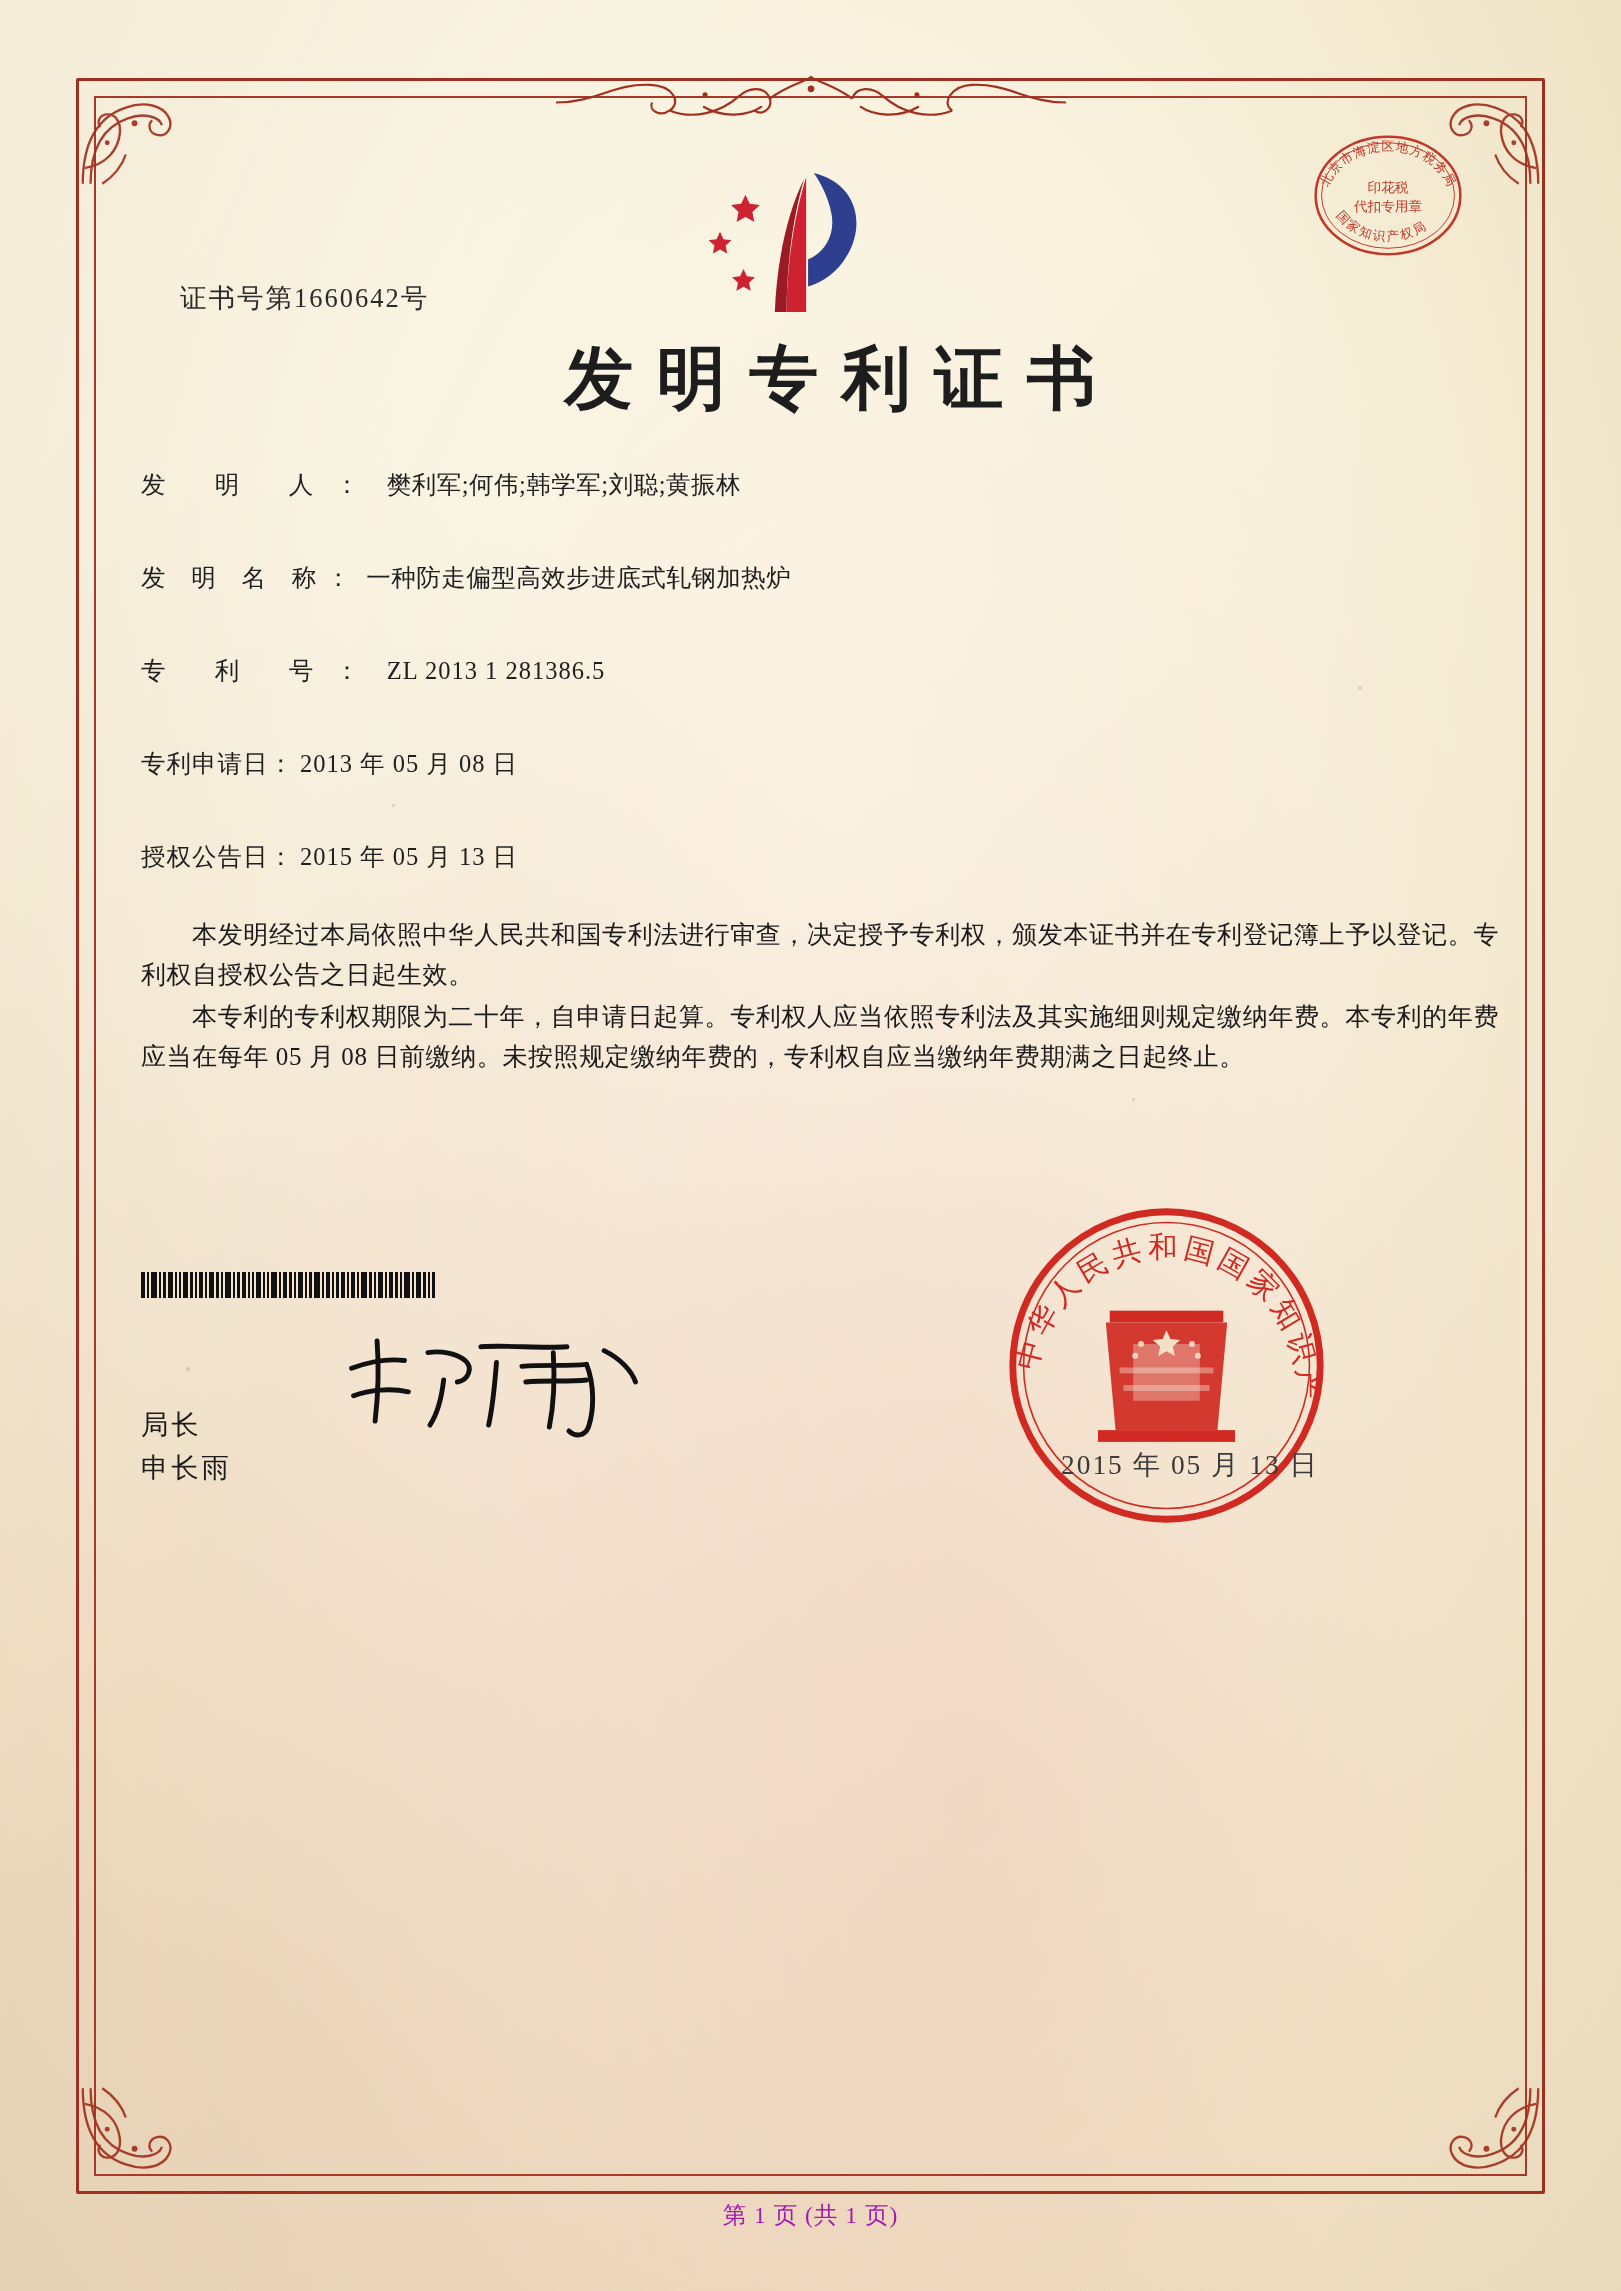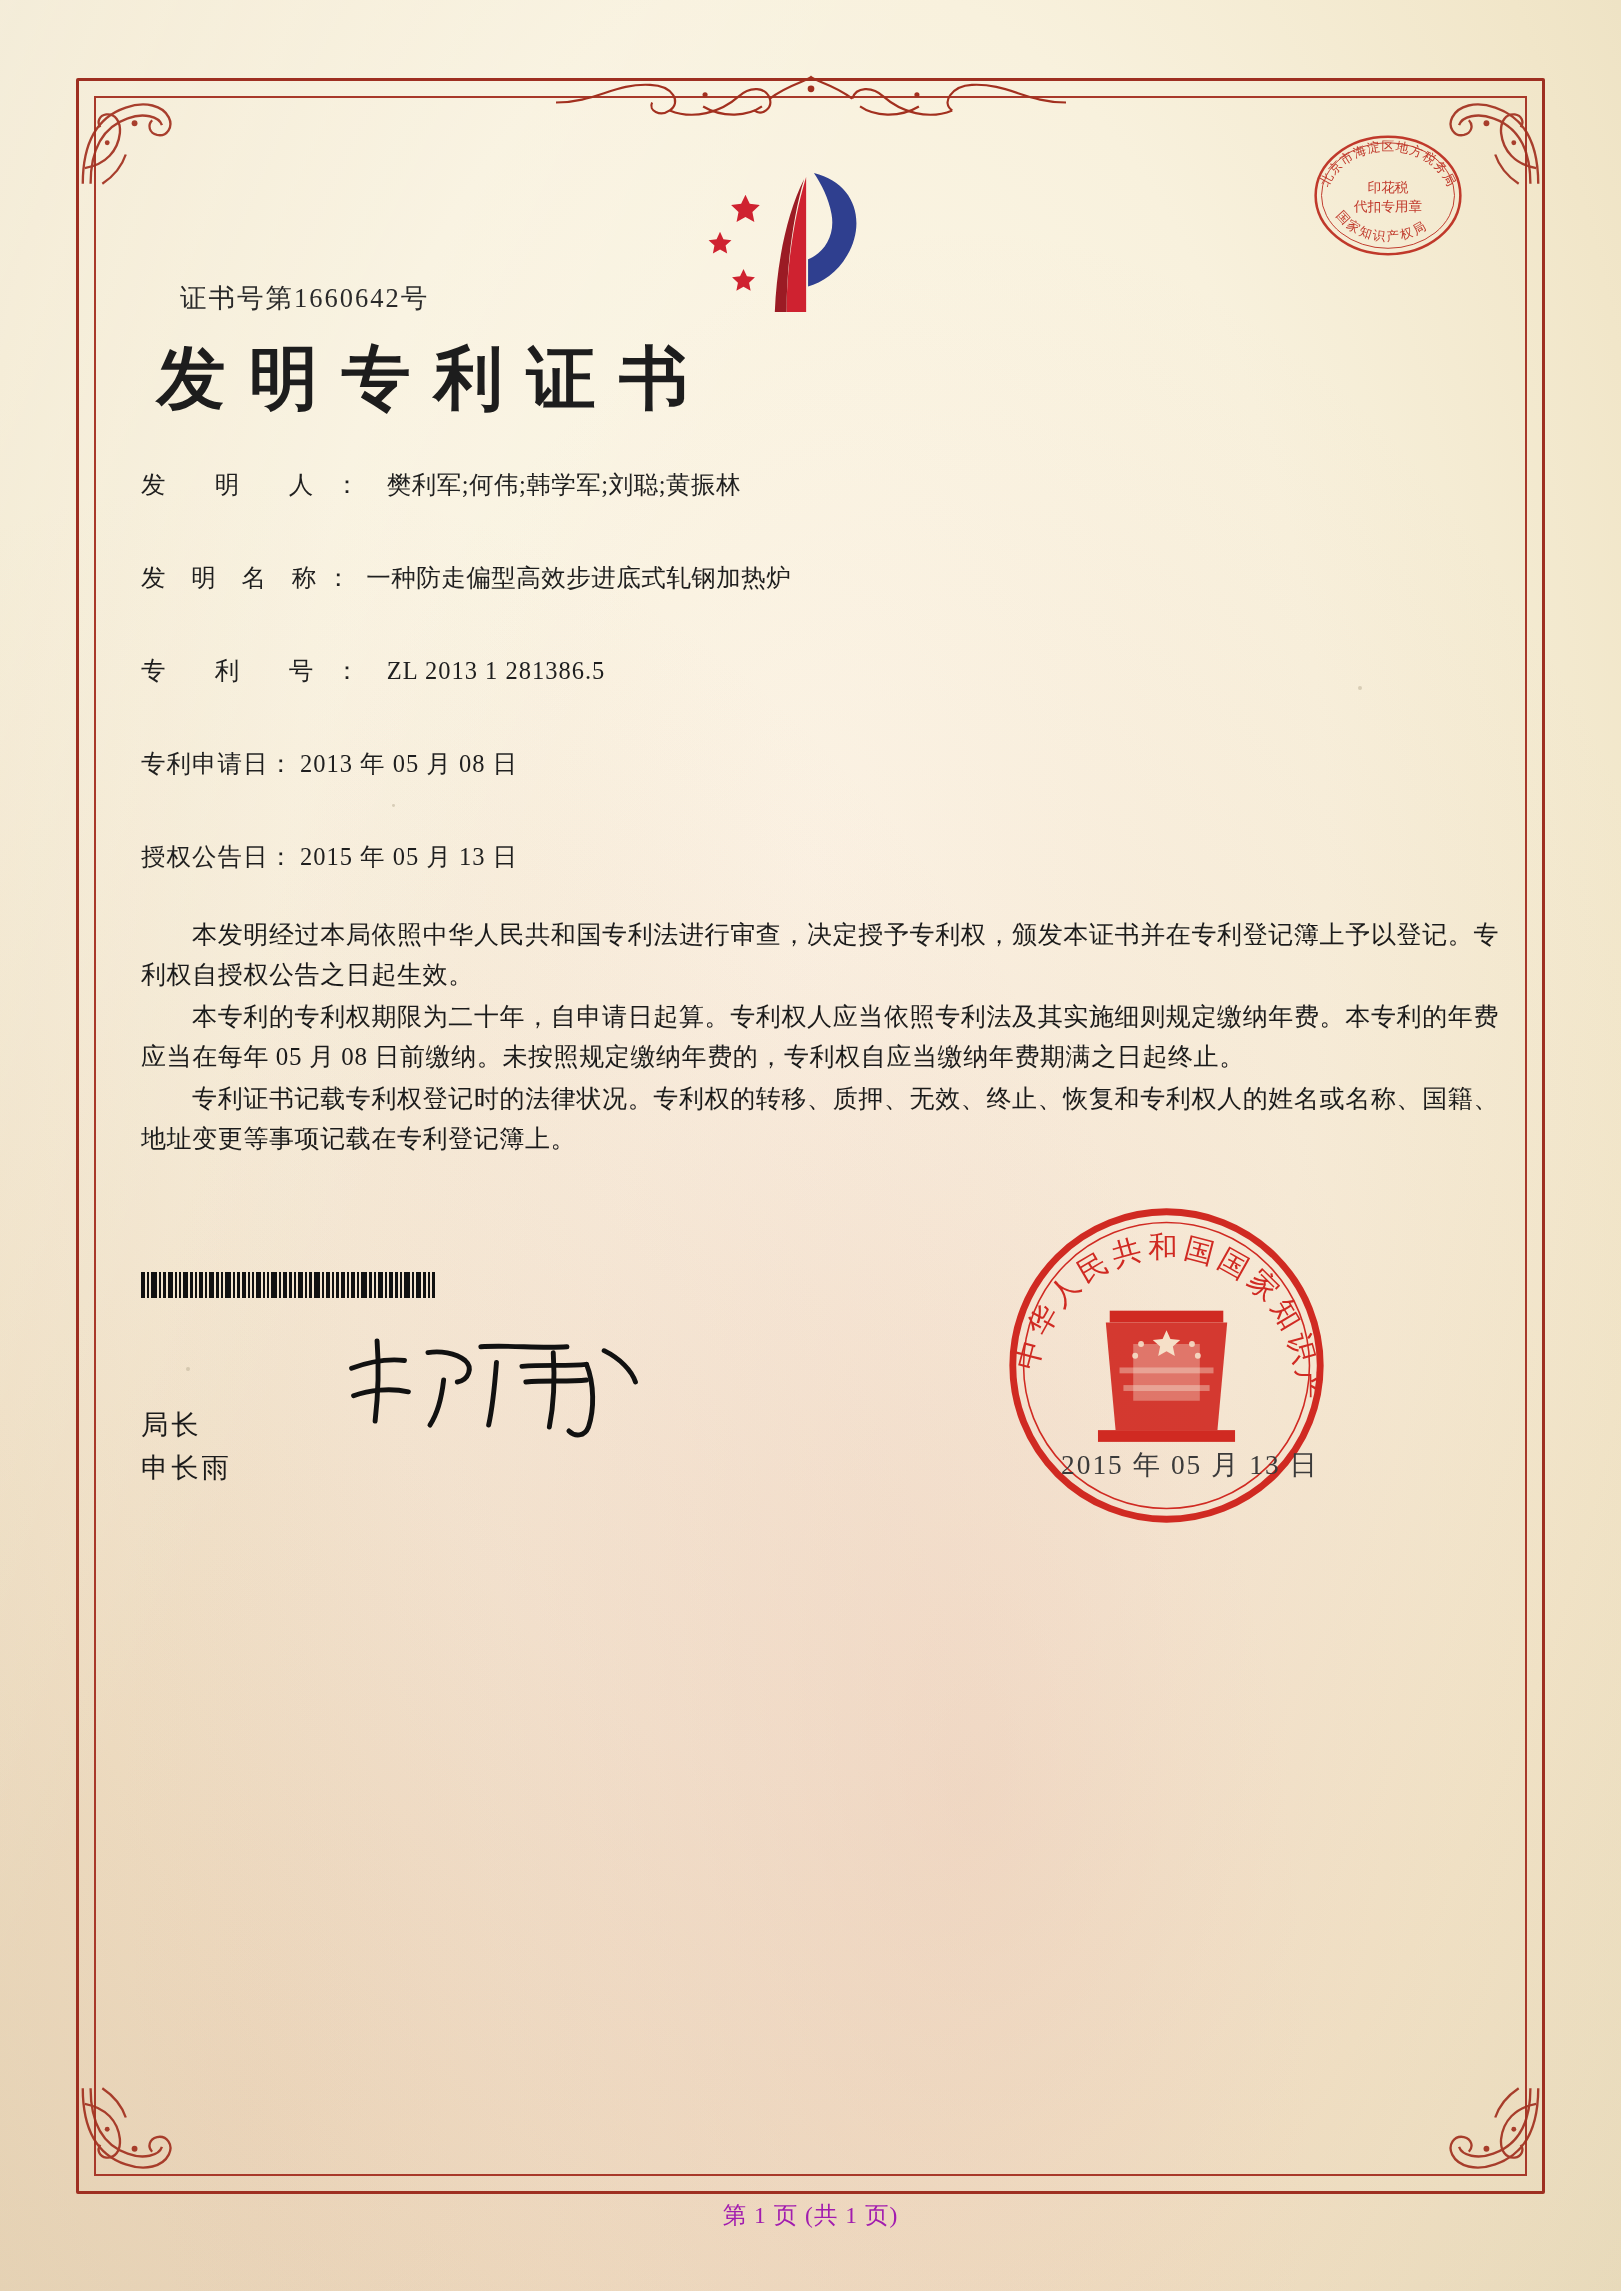--- a/index.html
+++ b/index.html
@@ -107,20 +107,21 @@
     width: 176px;
     height: 142px;
     color: #c0392b;
   }
   .tax-seal svg { width: 100%; height: 100%; display: block; }
 
   .title {
     position: absolute;
     left: 0; right: 0;
     top: 237px;
+    text-align: center;
     font-size: 69px;
     letter-spacing: 23.5px;
     text-indent: 23.5px;
     font-weight: bold;
     color: #1d1d1d;
     font-family: Liberation Sans, sans-serif;
     margin-left: 39px;
   }
 
   .fields {
@@ -360,21 +361,20 @@
     </div>
     <div class="field-row">
       <span class="field-label sp0">授权公告日：</span>
       <span class="field-value latin">2015 年 05 月 13 日</span>
     </div>
   </div>
 
   <div class="body-text">
     <p>本发明经过本局依照中华人民共和国专利法进行审查，决定授予专利权，颁发本证书并在专利登记簿上予以登记。专利权自授权公告之日起生效。</p>
     <p>本专利的专利权期限为二十年，自申请日起算。专利权人应当依照专利法及其实施细则规定缴纳年费。本专利的年费应当在每年 05 月 08 日前缴纳。未按照规定缴纳年费的，专利权自应当缴纳年费期满之日起终止。</p>
-    <p>专利证书记载专利权登记时的法律状况。专利权的转移、质押、无效、终止、恢复和专利权人的姓名或名称、国籍、地址变更等事项记载在专利登记簿上。</p>
   </div>
 
   <div class="barcode">
     <i style="width:3.9px"></i>
       <i style="width:2px"></i>
       <i style="width:5.9px"></i>
       <i style="width:2px"></i>
     <i style="width:2.9px"></i>
       <i style="width:4.9px"></i>
       <i style="width:2px"></i>

